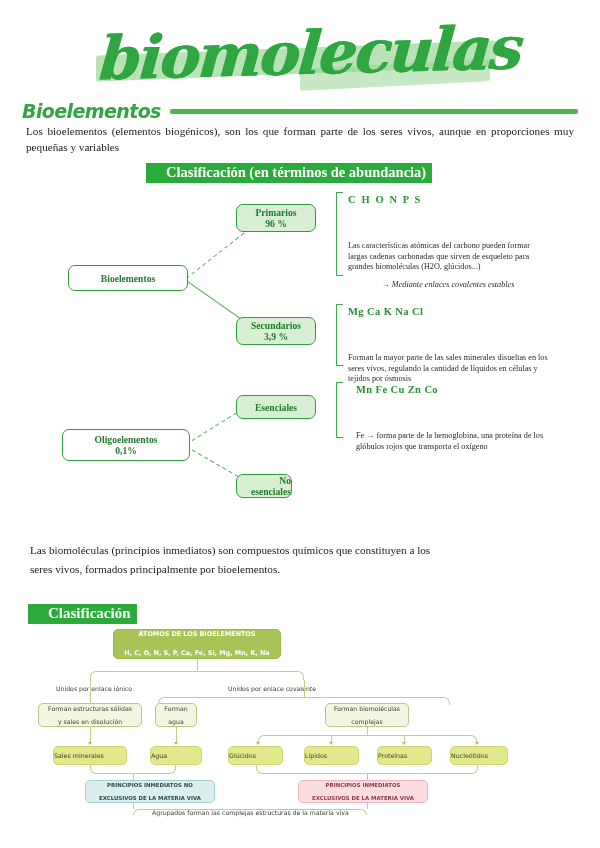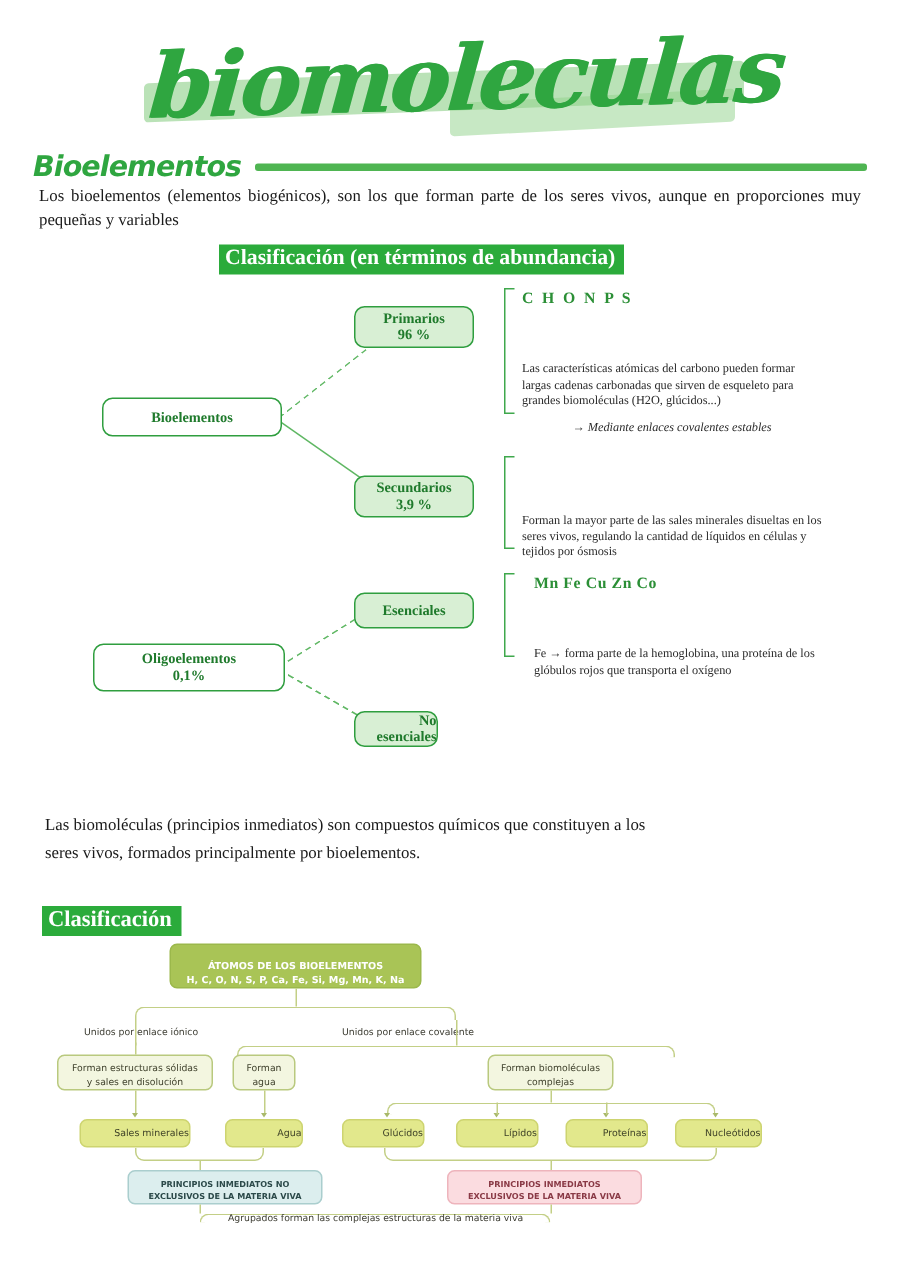--- a/index.html
+++ b/index.html
@@ -63,21 +63,21 @@
   .para.j { text-align: justify; }
   .hl { color: #2e9e3c; font-weight: 700; }
 
   
   .banner {
     position: absolute;
     background: #2bab3b;
     color: #ffffff;
     font-family: "Liberation Serif", serif;
     font-weight: 700;
-    padding: 1px 6px 2px 4px;
+    padding: 1px 6px 2px 20px;
     white-space: nowrap;
   }
   #banner-abundancia { font-size: 14.5px; }
   #banner-clasificacion { font-size: 15px; }
 
   
   .t1 { position: absolute; left: 0; top: 186px; width: 600px; height: 320px; }
   .nodebox {
     position: absolute;
     border: 1.6px solid #2f9e3f;
@@ -122,21 +122,21 @@
     font-size: 8.2px; line-height: 10.6px; color: #2a2a2a;
     font-style: italic; margin-top: 7px; text-align: center;
   }
 
   
   .t2 { position: absolute; left: 0; top: 625px; width: 600px; height: 215px; }
   .fbox {
     position: absolute;
     border: 1px solid #b9c97e;
     border-radius: 5px;
-    display: flex; align-items: center; justify-content: flex-end;
+    display: flex; align-items: center; justify-content: space-between;
     text-align: center;
     font-family: "DejaVu Sans", sans-serif;
     line-height: 9px;
   }
   .fbox.olive { background: #a9c456; border-color:#9bb84b; color: #ffffff; font-weight: 700; font-size: 6.4px; }
   .fbox.pale  { background: #f3f6e0; color: #41432e; font-size: 6.2px; }
   .fbox.lime  { background: #e2e88c; border-color:#cdd470; color:#3e4127; font-size: 6.3px; }
   .fbox.blue  { background: #dceeee; border-color:#aacece; color:#2c4a4a; font-size: 5.4px; font-weight:700; line-height: 8px;}
   .fbox.pink  { background: #fbdce0; border-color:#eeb4bc; color:#8a3a46; font-size: 5.4px; font-weight:700; line-height: 8px;}
 
@@ -234,20 +234,21 @@
     <div class="bracket" style="left:336px; top:118px; height:62px;"></div>
     <div class="bracket" style="left:336px; top:196px; height:56px;"></div>
 
     <div class="detail" style="left:348px; top:8px;">
       <div class="dt">C H O N P S</div>
       <div class="db">Las características atómicas del carbono pueden formar largas cadenas carbonadas que sirven de esqueleto para grandes biomoléculas (H2O, glúcidos...)</div>
       <div class="darrow">→ Mediante enlaces covalentes estables</div>
     </div>
 
     <div class="detail" style="left:348px; top:120px;">
+      <div class="dt tight">Mg Ca K Na Cl</div>
       <div class="db">Forman la mayor parte de las sales minerales disueltas en los seres vivos, regulando la cantidad de líquidos en células y tejidos por ósmosis</div>
     </div>
 
     <div class="detail" style="left:356px; top:198px;">
       <div class="dt tight">Mn Fe Cu Zn Co</div>
       <div class="db">Fe → forma parte de la hemoglobina, una proteína de los glóbulos rojos que transporta el oxígeno</div>
     </div>
   </div>
 
 

